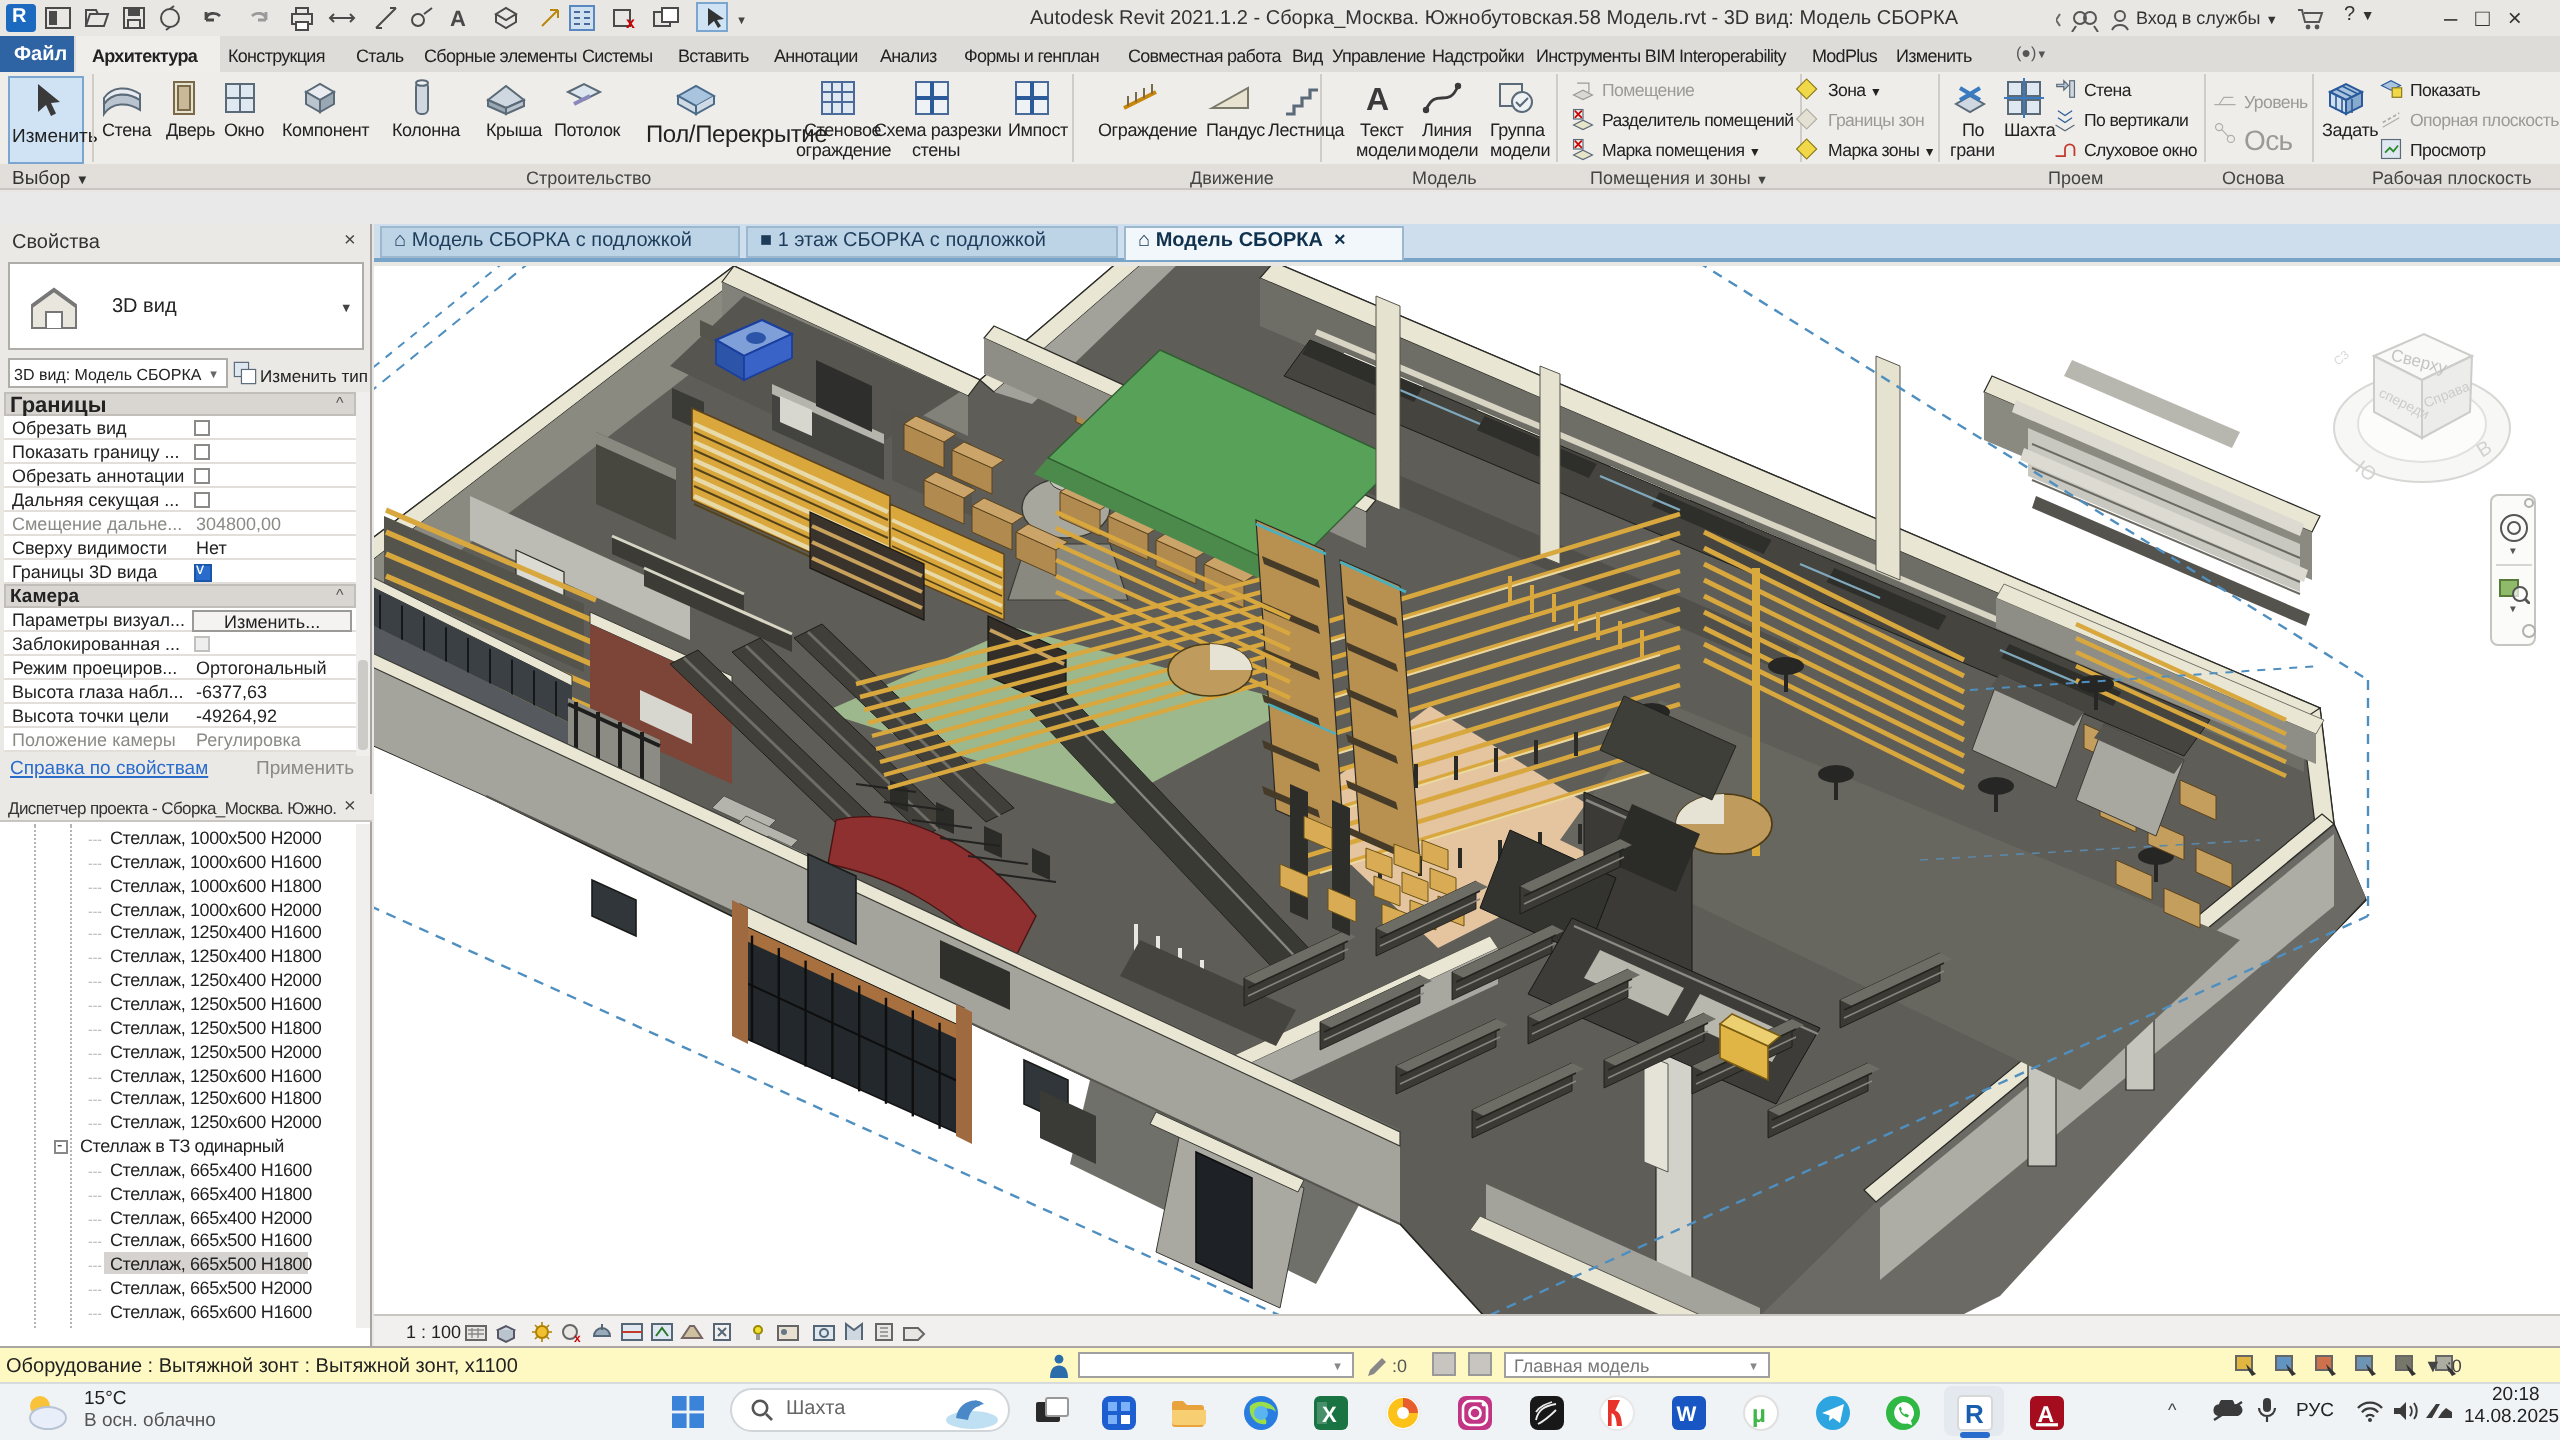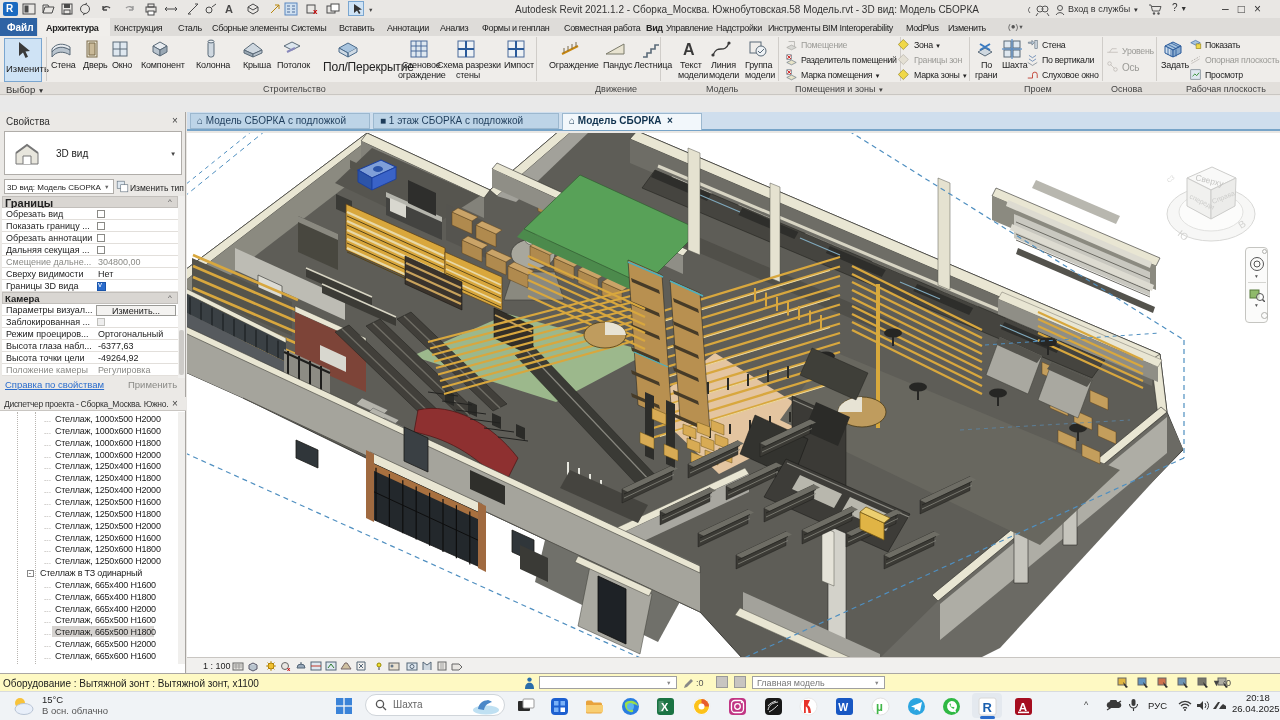--- a/index.html
+++ b/index.html
@@ -101,21 +101,21 @@
 <div class="tx" style="left:46px;top:23px;font-size:9px;color:#222;font-weight:bold;letter-spacing:-0.35px">Архитектура</div>
     <div class="tx" style="left:114px;top:23px;font-size:9px;color:#222;font-weight:normal;letter-spacing:-0.35px">Конструкция</div>
     <div class="tx" style="left:178px;top:23px;font-size:9px;color:#222;font-weight:normal;letter-spacing:-0.35px">Сталь</div>
     <div class="tx" style="left:212px;top:23px;font-size:9px;color:#222;font-weight:normal;letter-spacing:-0.35px">Сборные элементы</div>
     <div class="tx" style="left:291px;top:23px;font-size:9px;color:#222;font-weight:normal;letter-spacing:-0.35px">Системы</div>
     <div class="tx" style="left:339px;top:23px;font-size:9px;color:#222;font-weight:normal;letter-spacing:-0.35px">Вставить</div>
     <div class="tx" style="left:387px;top:23px;font-size:9px;color:#222;font-weight:normal;letter-spacing:-0.35px">Аннотации</div>
     <div class="tx" style="left:440px;top:23px;font-size:9px;color:#222;font-weight:normal;letter-spacing:-0.35px">Анализ</div>
     <div class="tx" style="left:482px;top:23px;font-size:9px;color:#222;font-weight:normal;letter-spacing:-0.35px">Формы и генплан</div>
     <div class="tx" style="left:564px;top:23px;font-size:9px;color:#222;font-weight:normal;letter-spacing:-0.35px">Совместная работа</div>
-    <div class="tx" style="left:646px;top:23px;font-size:9px;color:#222;font-weight:bold;letter-spacing:-0.35px">Вид</div>
+    <div class="tx" style="left:646px;top:23px;font-size:9px;color:#222;font-weight:normal;letter-spacing:-0.35px">Вид</div>
     <div class="tx" style="left:666px;top:23px;font-size:9px;color:#222;font-weight:normal;letter-spacing:-0.35px">Управление</div>
     <div class="tx" style="left:716px;top:23px;font-size:9px;color:#222;font-weight:normal;letter-spacing:-0.35px">Надстройки</div>
     <div class="tx" style="left:768px;top:23px;font-size:9px;color:#222;font-weight:normal;letter-spacing:-0.35px">Инструменты BIM Interoperability</div>
     <div class="tx" style="left:906px;top:23px;font-size:9px;color:#222;font-weight:normal;letter-spacing:-0.35px">ModPlus</div>
     <div class="tx" style="left:948px;top:23px;font-size:9px;color:#222;font-weight:normal;letter-spacing:-0.35px">Изменить</div>
     <div class="tx" style="left:1008px;top:22px;font-size:8px;color:#555">(●)<span style="font-size:0.7em">▼</span></div>
 
 <div class="abs" style="left:0;top:36px;width:1280px;height:46px;background:#efedea"></div>
 <div class="abs" style="left:0;top:82px;width:1280px;height:13px;background:#e2dfdb;border-bottom:1px solid #c9c6c2"></div>
 <div class="abs" style="left:4px;top:38px;width:38px;height:44px;background:#cfe3f5;border:1px solid #7aa6d0"></div>
@@ -289,21 +289,21 @@
     <div class="tx" style="left:1042px;top:70px;font-size:8.8px;color:#222;letter-spacing:-0.3px">Слуховое окно</div>
     <svg class="abs" style="left:1106px;top:44px" width="13" height="13" viewBox="0 0 22 22">
       <path d="M2 14 h18 M6 14 l4 -6 h8" stroke="#b0aca6" fill="none"></path>
     </svg>
     <div class="tx" style="left:1122px;top:46px;font-size:8.8px;color:#9a9a96;letter-spacing:-0.3px">Уровень</div>
     <svg class="abs" style="left:1106px;top:60px" width="13" height="13" viewBox="0 0 22 22">
       <circle cx="6" cy="6" r="3" fill="none" stroke="#b0aca6"></circle>
       <circle cx="16" cy="16" r="3" fill="none" stroke="#b0aca6"></circle>
       <path d="M8 8 L14 14" stroke="#b0aca6"></path>
     </svg>
-    <div class="tx" style="left:1122px;top:62px;font-size:10px;color:#9a9a96;letter-spacing:-0.3px">Ось</div>
+    <div class="tx" style="left:1122px;top:62px;font-size:14px;color:#9a9a96;letter-spacing:-0.3px">Ось</div>
     <svg class="abs" style="left:1189px;top:38px" width="13" height="13" viewBox="0 0 22 22">
       <path d="M3 8 L11 4 L19 8 L11 12 Z" fill="#a8c4de" stroke="#2a5a9a"></path>
       <rect x="12" y="10" width="8" height="8" fill="#f0d848" stroke="#8a7a1a"></rect>
     </svg>
     <div class="tx" style="left:1205px;top:40px;font-size:8.8px;color:#222;letter-spacing:-0.3px">Показать</div>
     <svg class="abs" style="left:1189px;top:53px" width="13" height="13" viewBox="0 0 22 22">
       <path d="M4 14 L18 6" stroke="#b0aca6" stroke-dasharray="3,2" stroke-width="1.5"></path>
       <path d="M4 18 L18 10" stroke="#b0aca6"></path>
     </svg>
     <div class="tx" style="left:1205px;top:55px;font-size:8.8px;color:#9a9a96;letter-spacing:-0.3px">Опорная плоскость</div>
@@ -1128,14 +1128,14 @@
     </svg>
     <svg class="abs" style="left:1196px;top:700px" width="13" height="11" viewBox="0 0 13 11">
       <path d="M1 4 h3 l3 -3 v9 l-3 -3 h-3 Z" fill="#3a3a3a"></path>
       <path d="M9 3 a4 4 0 0 1 0 5 M11 1.5 a6.5 6.5 0 0 1 0 8" stroke="#3a3a3a" fill="none"></path>
     </svg>
     <svg class="abs" style="left:1212px;top:700px" width="15" height="11" viewBox="0 0 15 11">
       <path d="M1 9 L6 2 h2 L4 9 Z" fill="#3a3a3a"></path>
       <path d="M7 9 h7 v-3 l-3 -2 -2 2 Z" fill="#3a3a3a"></path>
     </svg>
     <div class="tx" style="left:1246px;top:692px;font-size:9.5px;color:#222">20:18</div>
-    <div class="tx" style="left:1232px;top:703px;font-size:9.5px;color:#222">26.04.2025</div>
+    <div class="tx" style="left:1232px;top:703px;font-size:9.5px;color:#222">14.08.2025</div>
 
 </div>
 </body></html>

